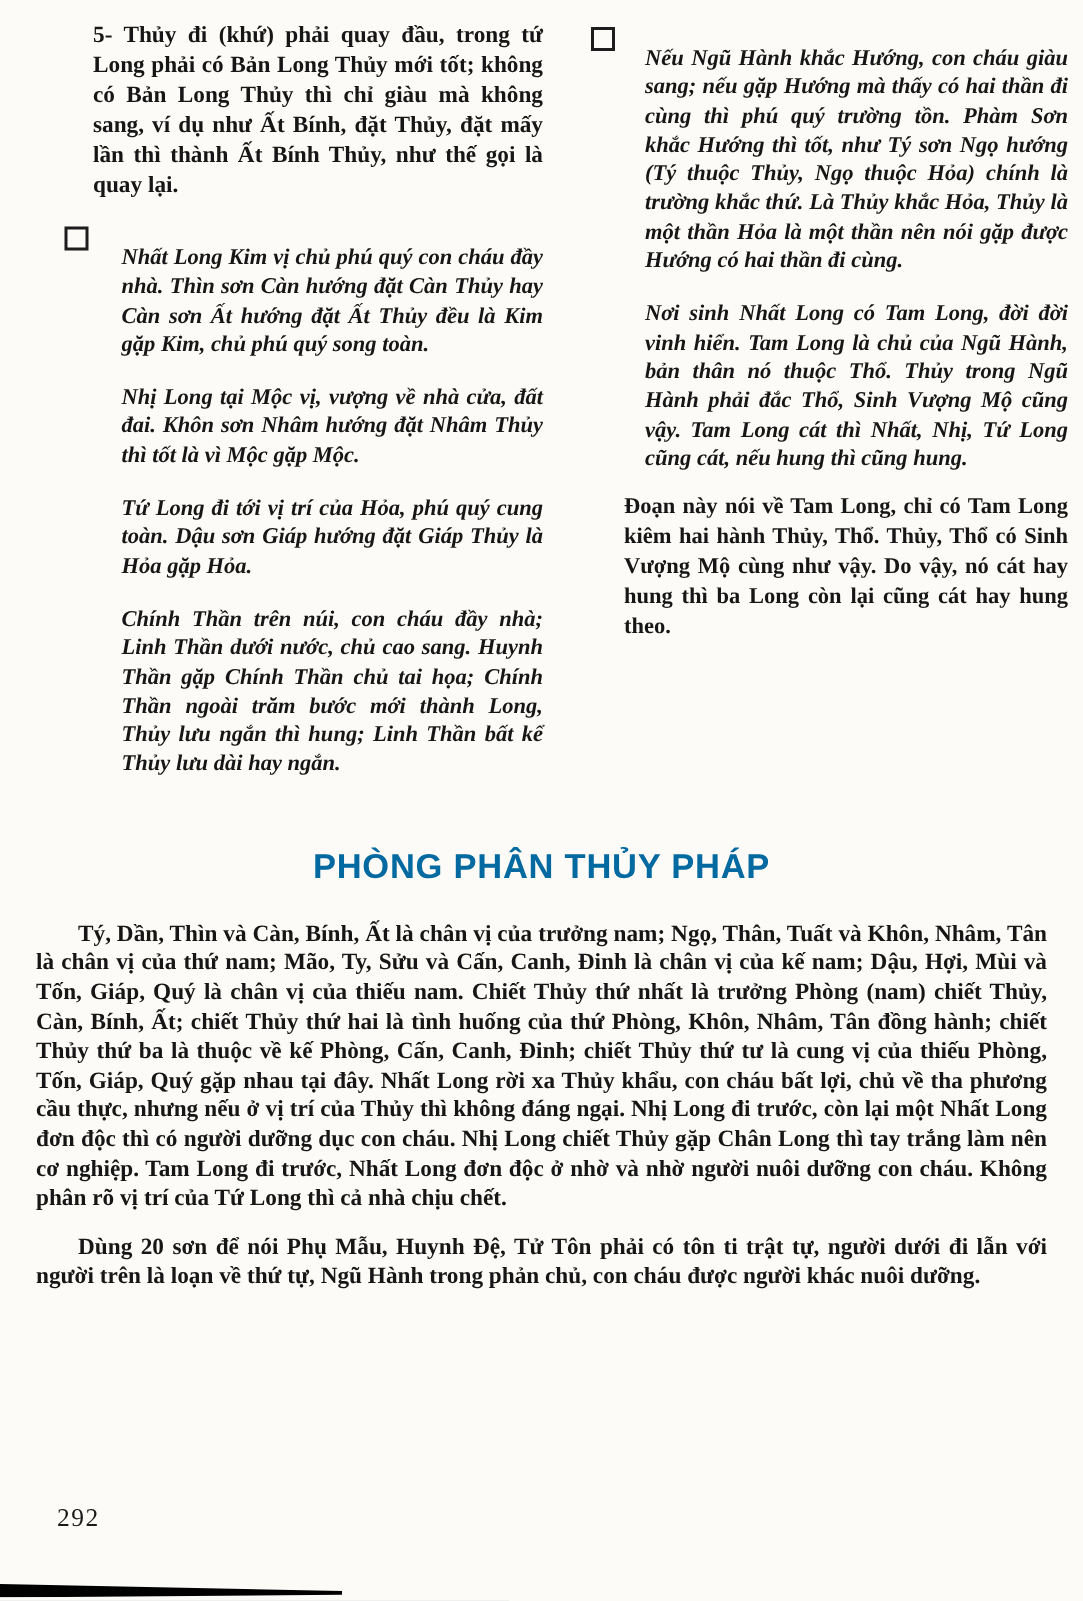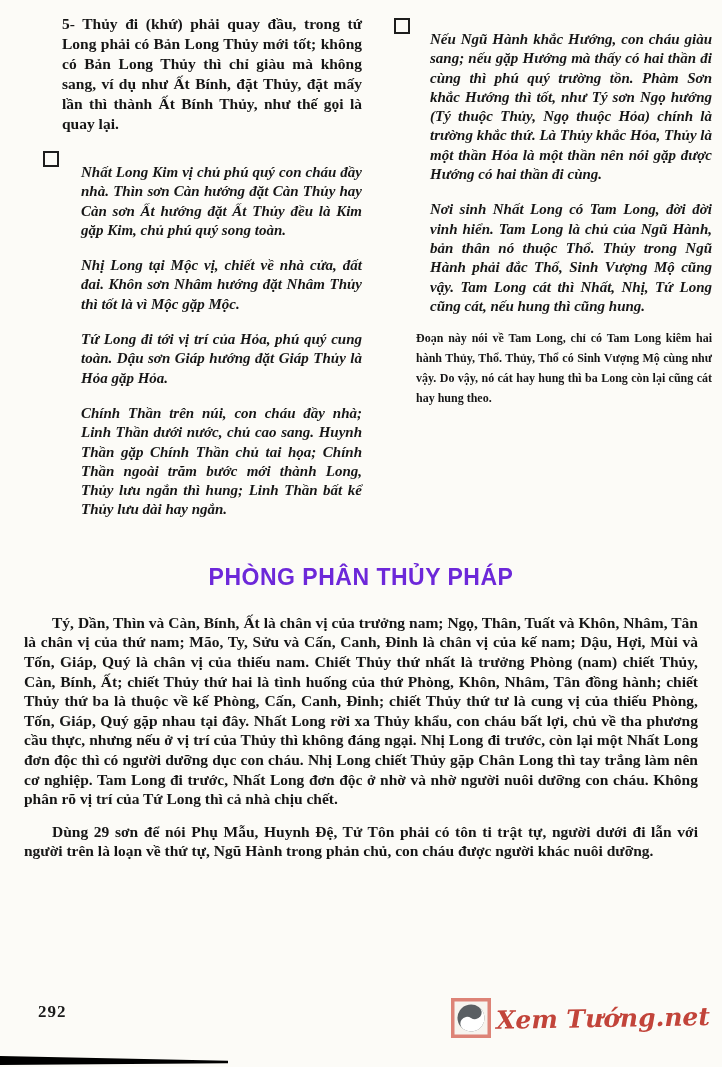--- a/index.html
+++ b/index.html
@@ -11,50 +11,50 @@
   .cols{display:flex;padding:14px 10px 0 36px;gap:30px;}
   .col-left{width:326px;flex:none;}
   .col-right{width:320px;flex:none;}
 
   .intro{
     font-weight:700;font-size:15.5px;line-height:20px;text-align:justify;
     margin:0 0 13px 26px;
   }
   .col-right .intro{margin-left:24px;}
   .outro{
-    font-weight:700;font-size:12px;line-height:20px;text-align:justify;
+    font-weight:700;font-size:15px;line-height:20px;text-align:justify;
     margin:2px 0 0 24px;
   }
 
   .bullet-row{display:flex;align-items:flex-start;}
   .bullet{
     width:12px;height:12px;border:2px solid #1d1d1d;background:transparent;
     margin:4px 0 0 7px;flex:none;
   }
   .col-right .bullet{margin-left:2px;}
   .bullet-texts{margin-left:22px;flex:1;}
   .col-right .bullet-texts{margin-left:20px;}
   .b-para{
     font-style:italic;font-weight:700;font-size:15px;line-height:19.3px;
     text-align:justify;margin:16px 0 10px 0;
   }
 
   .section-heading{
     font-family:"Liberation Sans", sans-serif;
     font-weight:700;font-size:23px;letter-spacing:.5px;
-    text-align:center;margin:34px 0 22px 0;color:#6d28d9;
+    text-align:center;margin:34px 0 22px 0;color:#0369a1;
   }
   .body-para{
     font-weight:700;font-size:15.5px;line-height:19.6px;text-align:justify;
     margin:0 24px 13px 24px;text-indent:28px;
   }
 
   .page-num{
     position:absolute;left:38px;top:1002px;
-    font-size:17px;font-weight:700;letter-spacing:1px;color:#1a1a1a;
+    font-size:17px;font-weight:400;letter-spacing:1px;color:#1a1a1a;
   }
   .watermark{
     position:absolute;right:12px;top:998px;
     display:flex;align-items:center;gap:5px;
   }
   .yinyang-box{flex:none;display:block;}
   .wm-text{
     font-family:"DejaVu Serif", serif;font-style:italic;font-weight:700;
     color:#c2443a;font-size:25px;line-height:1;transform:rotate(-1deg);
     white-space:nowrap;
@@ -71,21 +71,21 @@
 
   <div class="cols">
 
     <div class="col-left">
       <p class="intro">5- Thủy đi (khứ) phải quay đầu, trong tứ Long phải có Bản Long Thủy mới tốt; không có Bản Long Thủy thì chỉ giàu mà không sang, ví dụ như Ất Bính, đặt Thủy, đặt mấy lần thì thành Ất Bính Thủy, như thế gọi là quay lại.</p>
 
       <div class="bullet-row">
         <span class="bullet"></span>
         <div class="bullet-texts">
           <p class="b-para">Nhất Long Kim vị chủ phú quý con cháu đầy nhà. Thìn sơn Càn hướng đặt Càn Thủy hay Càn sơn Ất hướng đặt Ất Thủy đều là Kim gặp Kim, chủ phú quý song toàn.</p>
-          <p class="b-para">Nhị Long tại Mộc vị, chiết về nhà cửa, đất đai. Khôn sơn Nhâm hướng đặt Nhâm Thủy thì tốt là vì Mộc gặp Mộc.</p>
+          <p class="b-para">Nhị Long tại Mộc vị, vượng về nhà cửa, đất đai. Khôn sơn Nhâm hướng đặt Nhâm Thủy thì tốt là vì Mộc gặp Mộc.</p>
           <p class="b-para">Tứ Long đi tới vị trí của Hỏa, phú quý cung toàn. Dậu sơn Giáp hướng đặt Giáp Thủy là Hỏa gặp Hỏa.</p>
           <p class="b-para">Chính Thần trên núi, con cháu đầy nhà; Linh Thần dưới nước, chủ cao sang. Huynh Thần gặp Chính Thần chủ tai họa; Chính Thần ngoài trăm bước mới thành Long, Thủy lưu ngắn thì hung; Linh Thần bất kể Thủy lưu dài hay ngắn.</p>
         </div>
       </div>
     </div>
 
     <div class="col-right">
 
       <div class="bullet-row">
         <span class="bullet"></span>
@@ -96,33 +96,20 @@
       </div>
 
       <p class="outro">Đoạn này nói về Tam Long, chỉ có Tam Long kiêm hai hành Thủy, Thổ. Thủy, Thổ có Sinh Vượng Mộ cùng như vậy. Do vậy, nó cát hay hung thì ba Long còn lại cũng cát hay hung theo.</p>
     </div>
 
   </div>
 
   <h1 class="section-heading">PHÒNG PHÂN THỦY PHÁP</h1>
 
   <p class="body-para">Tý, Dần, Thìn và Càn, Bính, Ất là chân vị của trưởng nam; Ngọ, Thân, Tuất và Khôn, Nhâm, Tân là chân vị của thứ nam; Mão, Ty, Sửu và Cấn, Canh, Đinh là chân vị của kế nam; Dậu, Hợi, Mùi và Tốn, Giáp, Quý là chân vị của thiếu nam. Chiết Thủy thứ nhất là trưởng Phòng (nam) chiết Thủy, Càn, Bính, Ất; chiết Thủy thứ hai là tình huống của thứ Phòng, Khôn, Nhâm, Tân đồng hành; chiết Thủy thứ ba là thuộc về kế Phòng, Cấn, Canh, Đinh; chiết Thủy thứ tư là cung vị của thiếu Phòng, Tốn, Giáp, Quý gặp nhau tại đây. Nhất Long rời xa Thủy khẩu, con cháu bất lợi, chủ về tha phương cầu thực, nhưng nếu ở vị trí của Thủy thì không đáng ngại. Nhị Long đi trước, còn lại một Nhất Long đơn độc thì có người dưỡng dục con cháu. Nhị Long chiết Thủy gặp Chân Long thì tay trắng làm nên cơ nghiệp. Tam Long đi trước, Nhất Long đơn độc ở nhờ và nhờ người nuôi dưỡng con cháu. Không phân rõ vị trí của Tứ Long thì cả nhà chịu chết.</p>
-  <p class="body-para">Dùng 29 sơn để nói Phụ Mẫu, Huynh Đệ, Tử Tôn phải có tôn ti trật tự, người dưới đi lẫn với người trên là loạn về thứ tự, Ngũ Hành trong phản chủ, con cháu được người khác nuôi dưỡng.</p>
+  <p class="body-para">Dùng 20 sơn để nói Phụ Mẫu, Huynh Đệ, Tử Tôn phải có tôn ti trật tự, người dưới đi lẫn với người trên là loạn về thứ tự, Ngũ Hành trong phản chủ, con cháu được người khác nuôi dưỡng.</p>
 
   <span class="page-num">292</span>
 
-  <div class="watermark">
-    <svg class="yinyang-box" width="40" height="40" viewBox="0 0 40 40" aria-hidden="true">
-      <rect x="0" y="0" width="40" height="40" fill="#dd8377"></rect>
-      <rect x="3.5" y="3.5" width="33" height="33" fill="#f7f4ef"></rect>
-      <g transform="translate(20,20) rotate(35)">
-        <circle r="13.5" fill="#5a5f63"></circle>
-        <path d="M0,-13.5 a13.5,13.5 0 0 1 0,27 a6.75,6.75 0 0 1 0,-13.5 a6.75,6.75 0 0 0 0,-13.5 z" fill="#ffffff"></path>
-        <circle cx="0" cy="-6.75" r="2.4" fill="#5a5f63"></circle>
-        <circle cx="0" cy="6.75" r="2.4" fill="#ffffff"></circle>
-      </g>
-    </svg>
-    <span class="wm-text">Xem Tướng.net</span>
-  </div>
 
   <div class="scan-artifact"></div>
 
 </div>
 
 </body></html>

